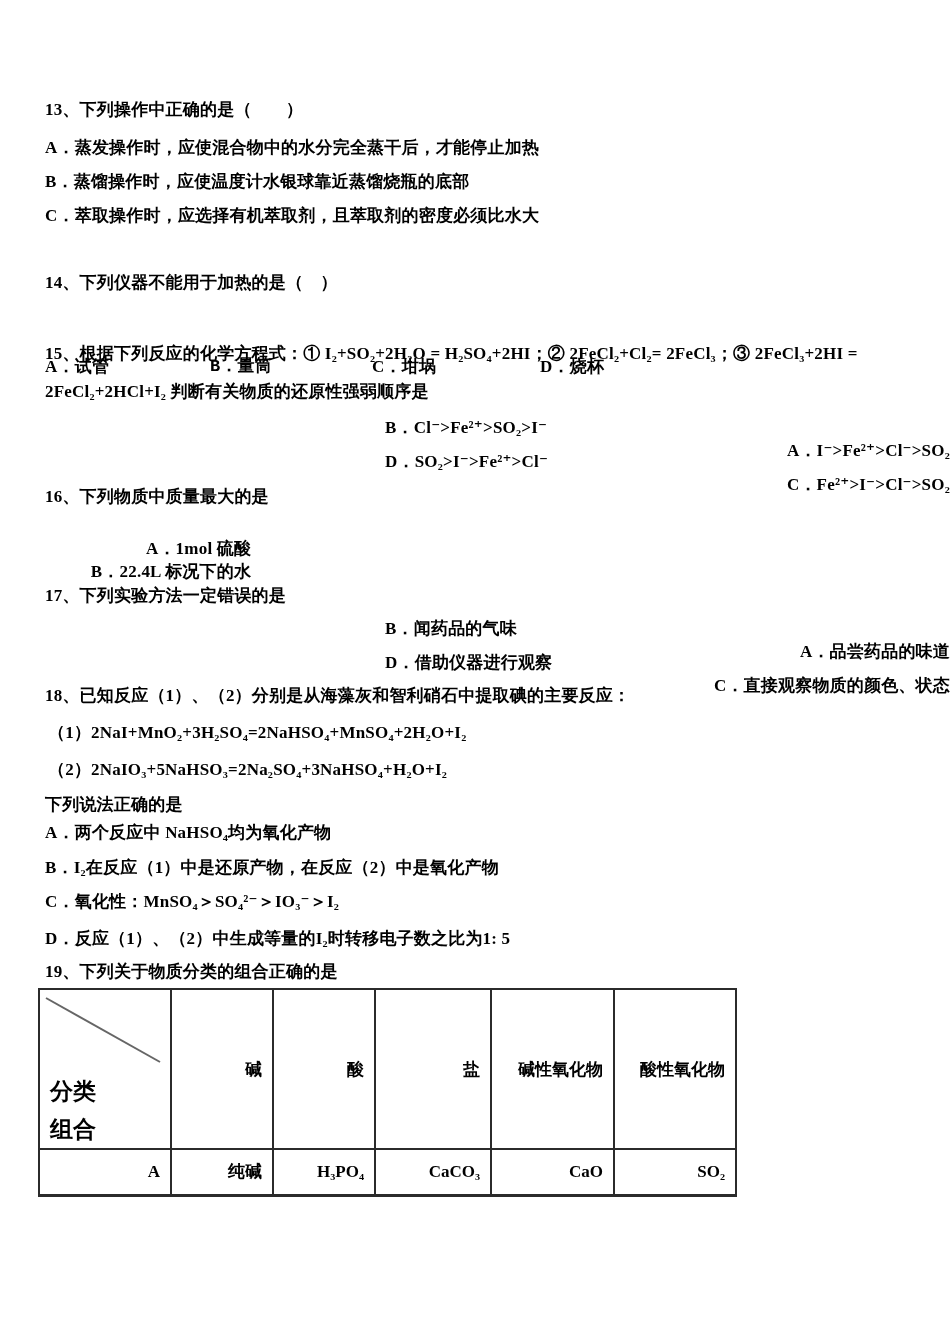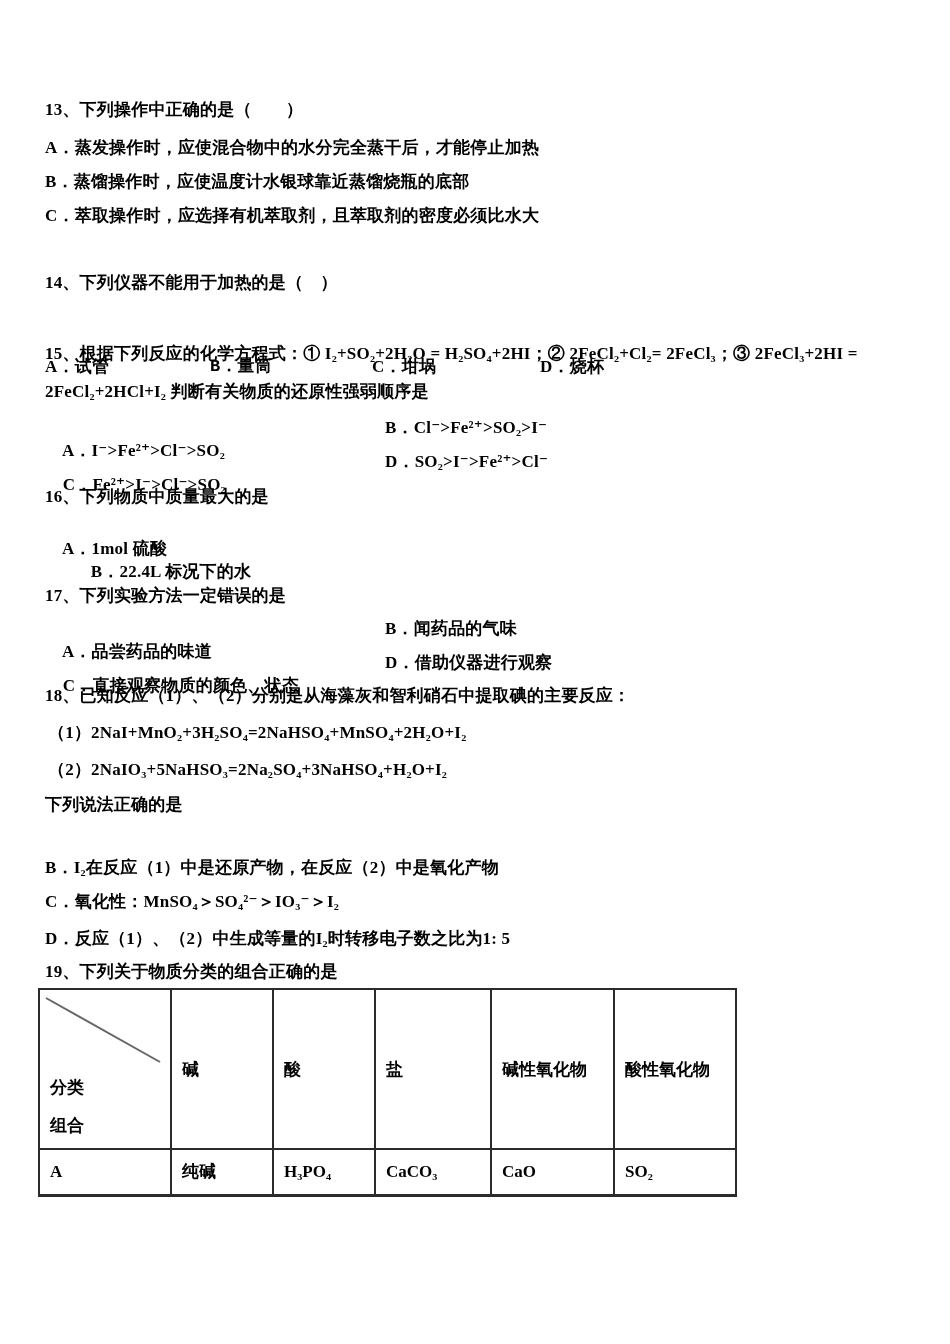--- a/index.html
+++ b/index.html
@@ -5,20 +5,21 @@
   * { margin:0; padding:0; box-sizing:border-box; }
   html,body { background:#ffffff; }
   .page {
     position:relative;
     width:950px; height:1344px;
     background:#ffffff;
     color:#000000;
     font-family:"Liberation Serif","DejaVu Serif",serif;
     font-weight:700;
     overflow:hidden;
+    text-align:right;
   }
   .line {
     position:absolute;
     left:45px;
     font-size:17px;
     line-height:23px;
     white-space:pre;
     letter-spacing:0.2px;
   }
   
@@ -43,21 +44,21 @@
   .cls-table td {
     border:2px solid #2b2b2b;
     padding:0 10px;
     vertical-align:middle;
     white-space:pre;
   }
   .cls-table tr.hdr td { height:160px; }
   .cls-table tr.row td { height:46px; border-bottom:3px solid #2b2b2b; }
   td.corner { position:relative; padding:0; }
   td.corner svg { position:absolute; left:0; top:0; }
-  .corner-text { position:absolute; left:10px; font-size:17px; white-space:pre; }
+  .corner-text { position:absolute; left:10px; font-size:23px; white-space:pre; }
   .corner-line1 { top:86px; }
   .corner-line2 { top:124px; }
 </style>
 </head>
 <body>
 
 <div class="page">
 
   <div class="line" style="top:98px">13、下列操作中正确的是（　　）</div>
   <div class="line" style="top:136px">A．蒸发操作时，应使混合物中的水分完全蒸干后，才能停止加热</div>
@@ -96,20 +97,21 @@
   </div>
   <div class="line" style="top:651px; right:0;">
     <span>C．直接观察物质的颜色、状态</span>
     <span class="colB">D．借助仪器进行观察</span>
   </div>
 
   <div class="line" style="top:684px">18、已知反应（1）、（2）分别是从海藻灰和智利硝石中提取碘的主要反应：</div>
   <div class="line" style="top:721px; left:48px">（1）2NaI+MnO₂+3H₂SO₄=2NaHSO₄+MnSO₄+2H₂O+I₂</div>
   <div class="line" style="top:758px; left:48px">（2）2NaIO₃+5NaHSO₃=2Na₂SO₄+3NaHSO₄+H₂O+I₂</div>
   <div class="line" style="top:793px">下列说法正确的是</div>
+  <div class="line" style="top:821px">A．两个反应中 NaHSO₄均为氧化产物</div>
   <div class="line" style="top:856px">B．I₂在反应（1）中是还原产物，在反应（2）中是氧化产物</div>
   <div class="line" style="top:890px">C．氧化性：MnSO₄＞SO₄²⁻＞IO₃⁻＞I₂</div>
   <div class="line" style="top:927px">D．反应（1）、（2）中生成等量的I₂时转移电子数之比为1: 5</div>
 
   <div class="line" style="top:960px">19、下列关于物质分类的组合正确的是</div>
 
   <table class="cls-table">
     <colgroup>
       <col style="width:132px">
         <col style="width:102px">

